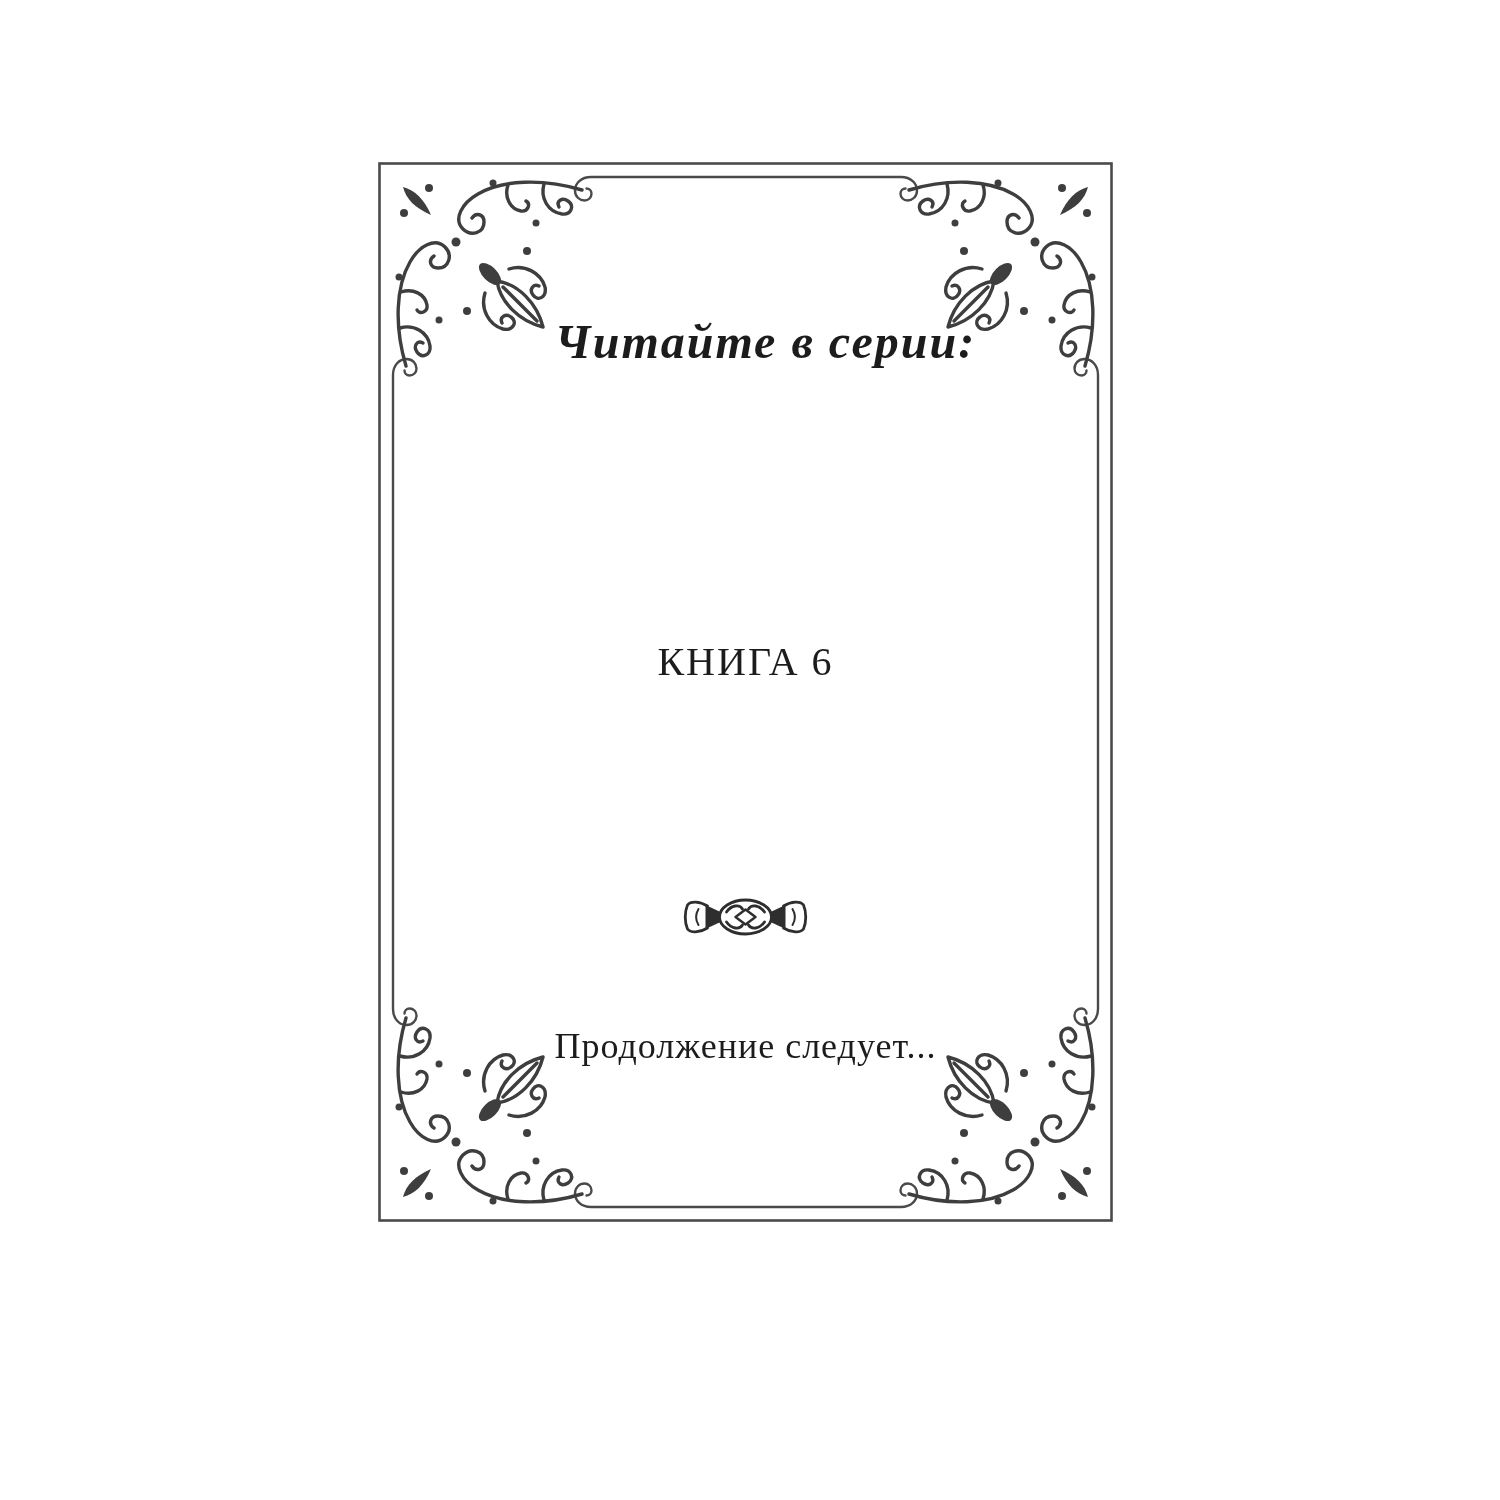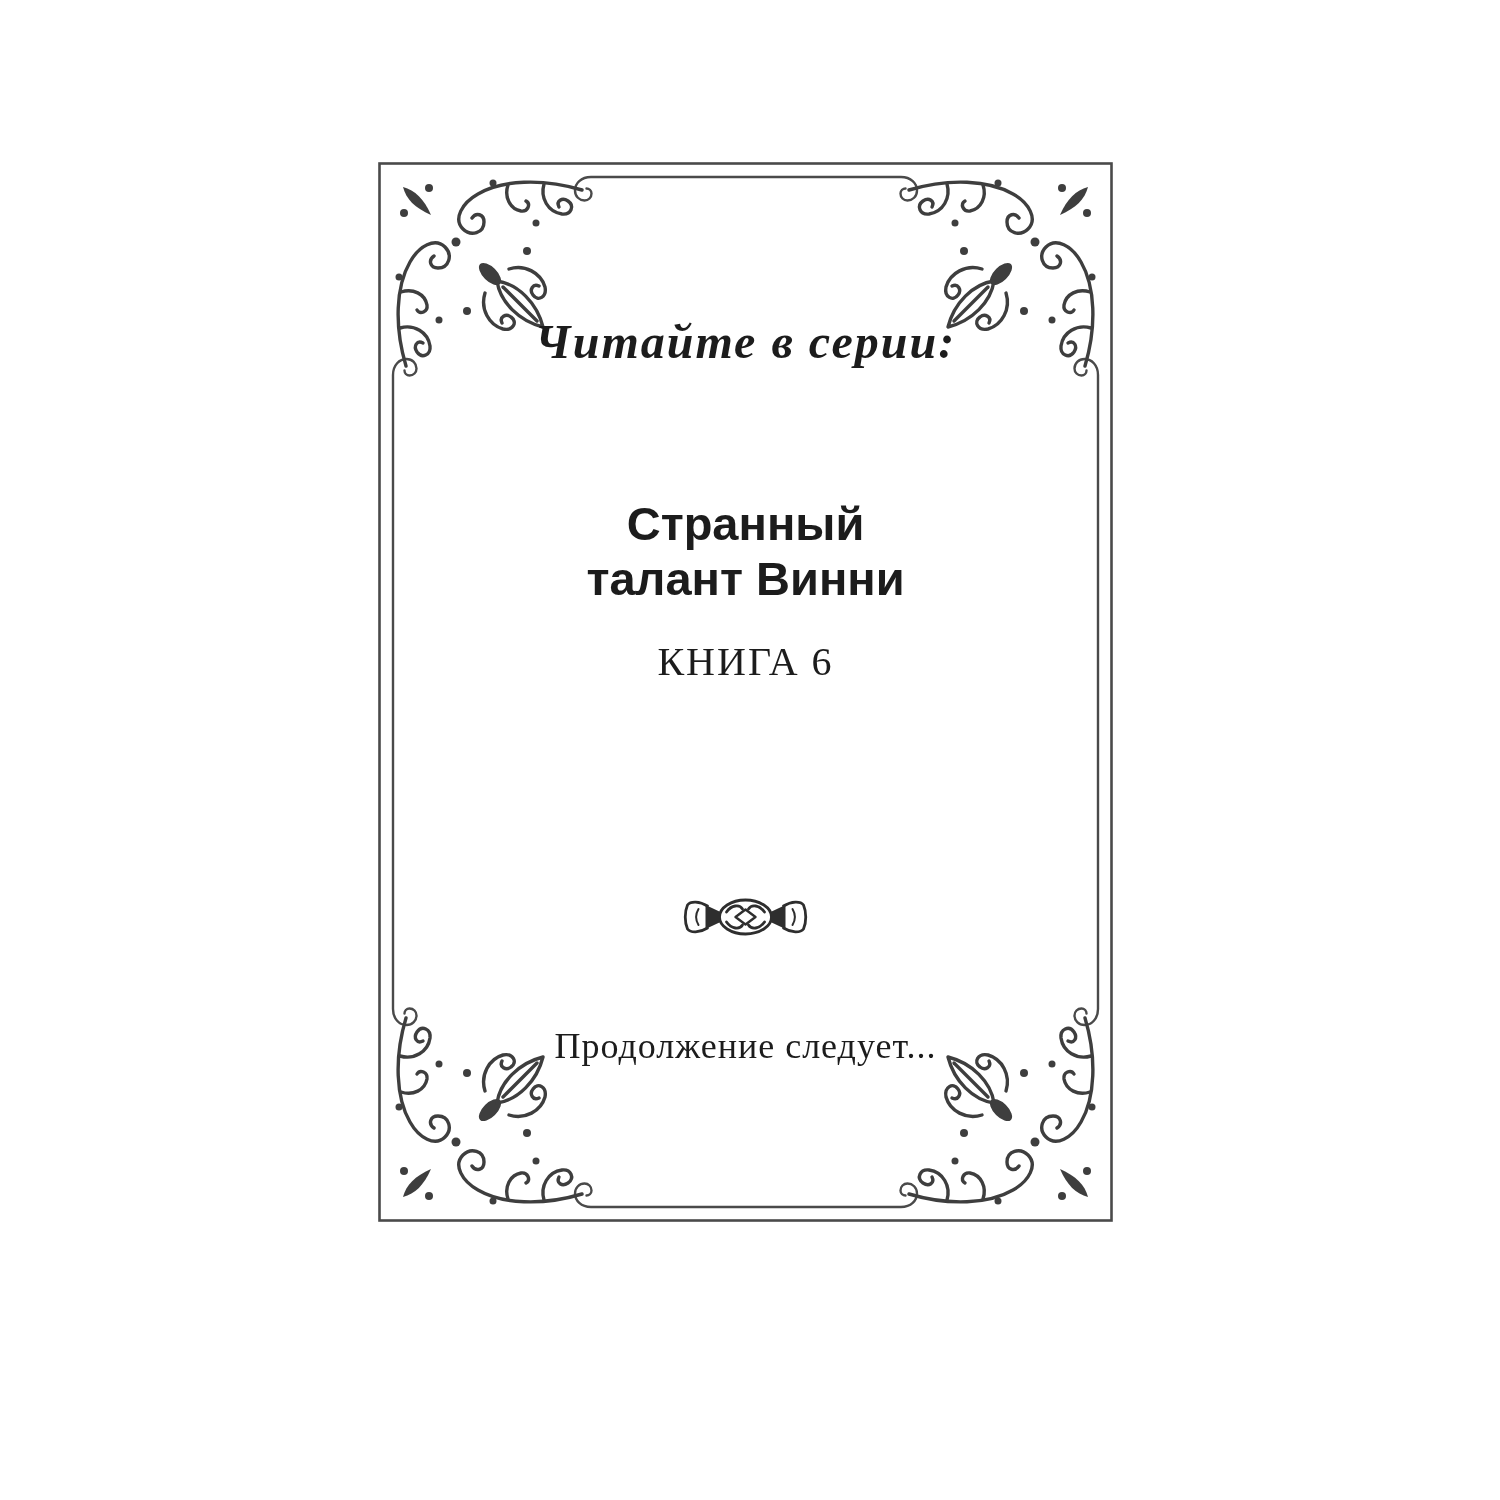--- a/index.html
+++ b/index.html
@@ -39,20 +39,21 @@
   }
 
   .series-heading {
     top: 156px;
     font-family: "Liberation Serif", serif;
     font-style: italic;
     font-weight: bold;
     font-size: 48px;
     line-height: 1;
     letter-spacing: 2px;
+    margin-left: 20px;
   }
 
   .book-label {
     font-family: "Liberation Serif", serif;
     font-size: 40px;
     line-height: 1;
     letter-spacing: 2px;
   }
   .book-label.b1 { top: 259px; }
   .book-label.b2 { top: 480px; }
@@ -137,23 +138,19 @@
         <path d="M-38,-11 C-46,-16 -55,-16 -58,-12 C-61,-5 -61,5 -58,12 C-55,16 -46,16 -38,11"></path>
         <path d="M38,-11 C46,-16 55,-16 58,-12 C61,-5 61,5 58,12 C55,16 46,16 38,11"></path>
         <path d="M-47,-8 C-50,-3 -50,3 -47,8" stroke-width="2"></path>
         <path d="M47,-8 C50,-3 50,3 47,8" stroke-width="2"></path>
       </g>
     </svg>
 
     <div class="text-block series-heading">Читайте в серии:</div>
 
 
-    <div class="text-block book-title b1">
-      <div>Странный</div>
-      <div>талант Винни</div>
-    </div>
 
     <div class="text-block book-label b2">КНИГА 6</div>
 
 
     <div class="text-block continuation">Продолжение следует...</div>
   </div>
 </div>
 
 </body></html>

